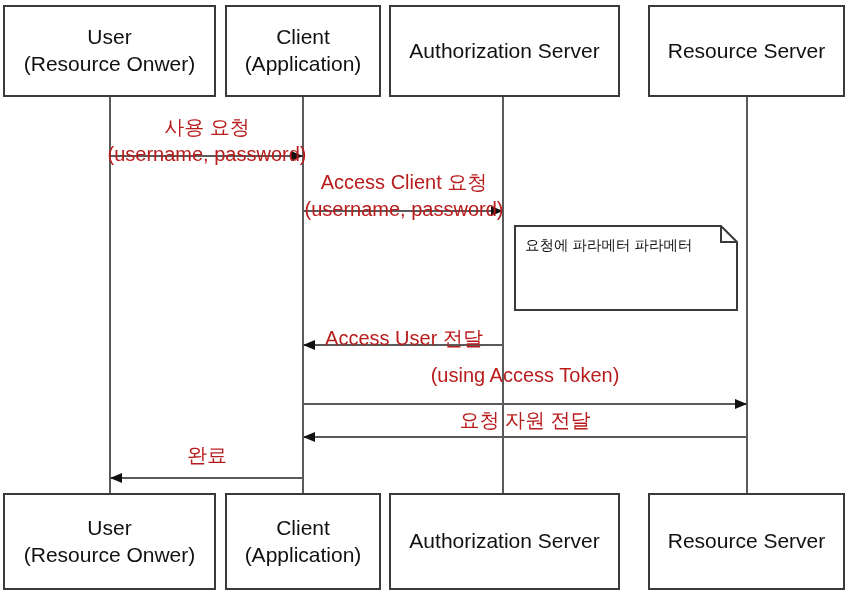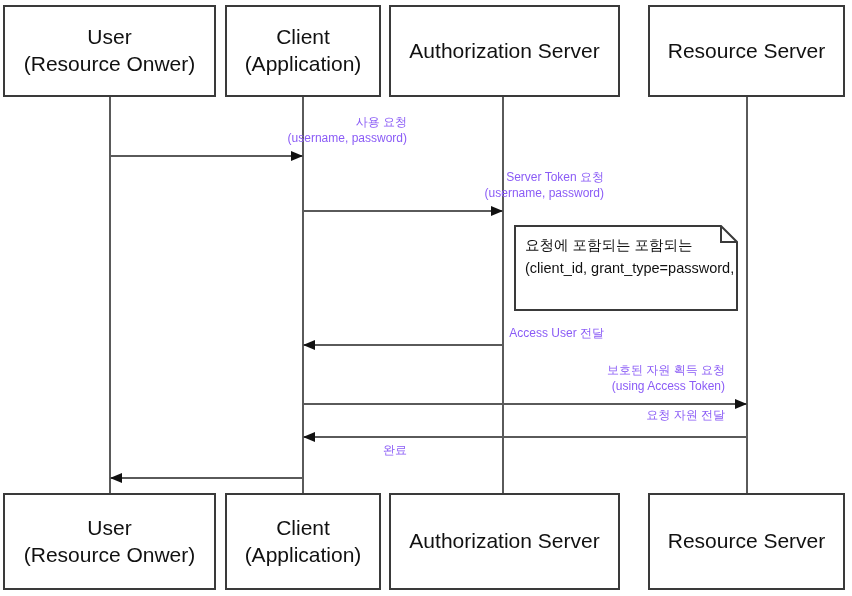--- a/index.html
+++ b/index.html
@@ -39,24 +39,24 @@
     line-height: 1.28;
     font-size: 21px;
     color: #111111;
   }
   .lifeline-box .ln {
     display: block;
     white-space: nowrap;
   }
   .msg-label {
     position: absolute;
-    text-align: right;
+    text-align: center;
     line-height: 1.35;
-    font-size: 12px;
-    color: #8b5cf6;
+    font-size: 20px;
+    color: #b91c1c;
     white-space: nowrap;
     pointer-events: none;
   }
   .msg-label .l1 { display: block; font-weight: 400; }
   .msg-label .l2 { display: block; font-weight: 400; }
   .note-text {
     position: absolute;
     font-size: 14.5px;
     line-height: 1.62;
     color: #111111;
@@ -129,37 +129,35 @@
       <div class="lifeline-box" style="left: 648px; top: 493px; width: 197px; height: 97px; border-color: rgb(58, 58, 58);">
         <span class="ln">Resource Server</span>
       </div>
     </div>
   <div id="message-labels">
       <div class="msg-label" style="left: 7px; top: 114px; width: 400px;">
         <span class="l1">사용 요청</span>
         <span class="l2">(username, password)</span>
       </div>
       <div class="msg-label" style="left: 204px; top: 169px; width: 400px;">
-        <span class="l1">Server Token 요청</span>
+        <span class="l1">Access Client 요청</span>
         <span class="l2">(username, password)</span>
       </div>
       <div class="msg-label" style="left: 204px; top: 325px; width: 400px;">
         <span class="l1">Access User 전달</span>
       </div>
       <div class="msg-label" style="left: 325px; top: 362px; width: 400px;">
-        <span class="l1">보호된 자원 획득 요청</span>
         <span class="l2">(using Access Token)</span>
       </div>
       <div class="msg-label" style="left: 325px; top: 407px; width: 400px;">
         <span class="l1">요청 자원 전달</span>
       </div>
       <div class="msg-label" style="left: 7px; top: 442px; width: 400px;">
         <span class="l1">완료</span>
       </div>
     </div>
   <div id="note-layer">
       <div class="note-text" style="left: 525px; top: 234px;">
-        <span>요청에 포함되는 포함되는</span>
-        <span>(client_id, grant_type=password,</span>
+        <span>요청에 파라메터 파라메터</span>
       </div>
     </div>
 
 </div>
 
 </body></html>

